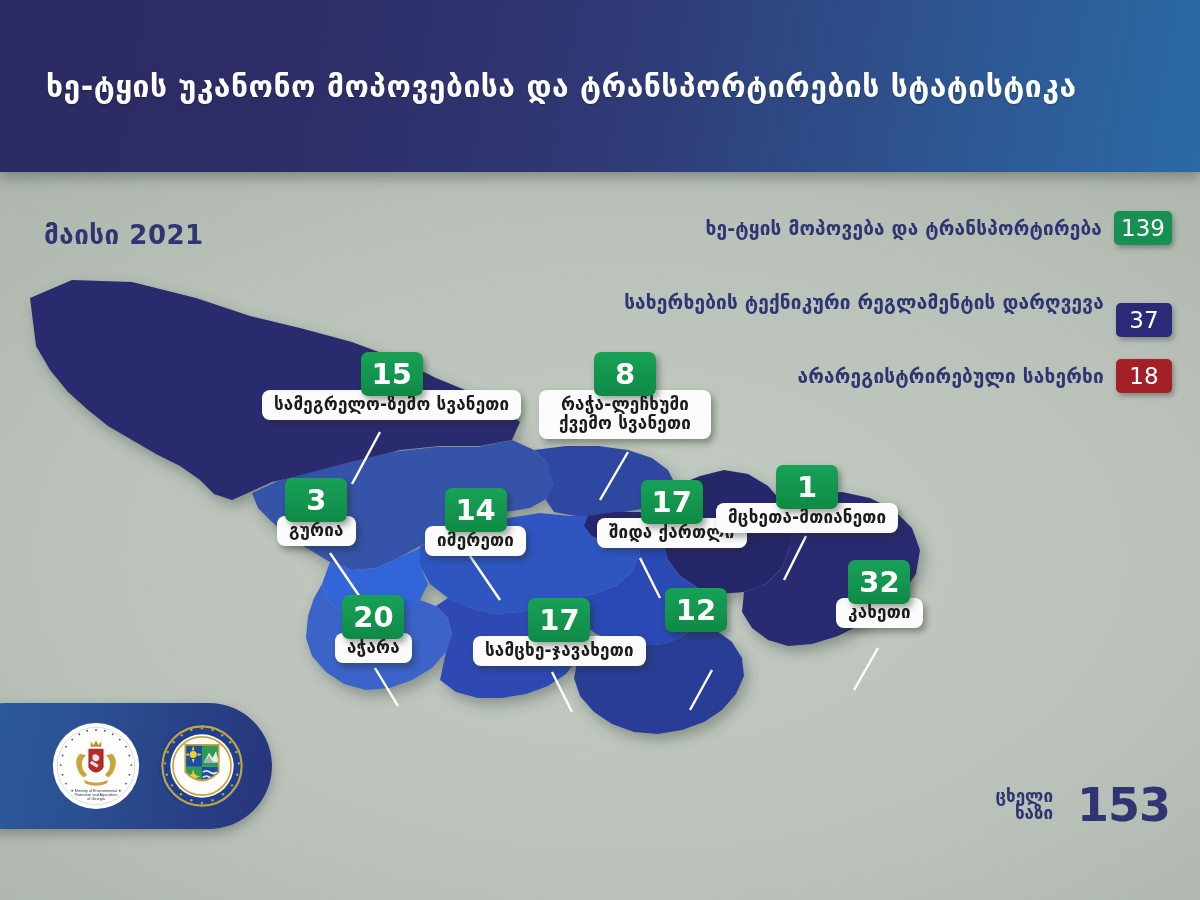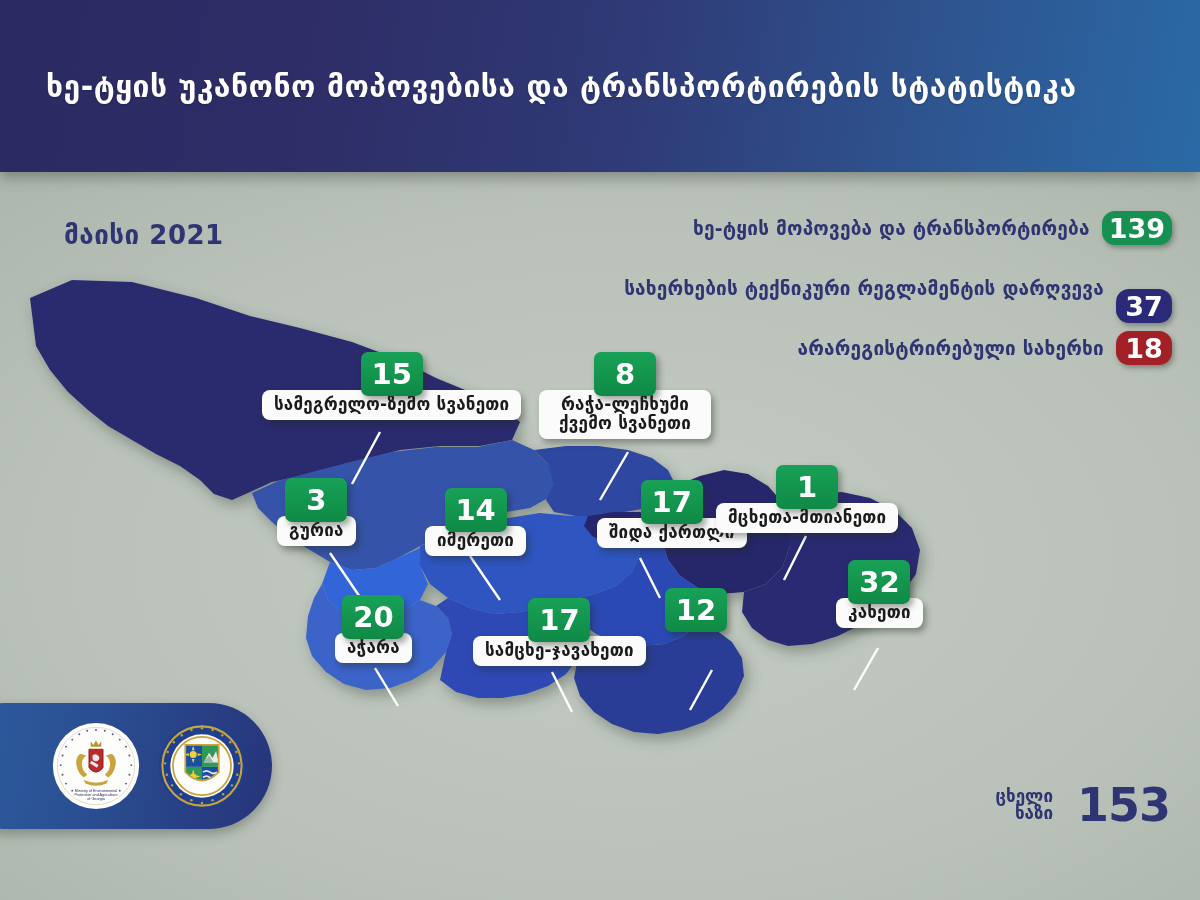--- a/index.html
+++ b/index.html
@@ -29,36 +29,36 @@
     font-weight:bold;
     letter-spacing:.5px;
     margin-left:46px;
     white-space:nowrap;
     text-shadow:0 1px 2px rgba(0,0,0,.25);
   }
 
   
   #date-label{
     position:absolute;left:44px;top:220px;
-    color:#2f3572;font-size:26px;font-weight:bold;letter-spacing:.5px;margin-left:20px;
+    color:#2f3572;font-size:26px;font-weight:bold;letter-spacing:.5px;
   }
 
   
   #legend{
     position:absolute;right:28px;top:211px;
-    display:flex;flex-direction:column;gap:8px;align-items:flex-end;
+    display:flex;flex-direction:column;gap:22px;align-items:flex-end;
   }
   .legend-row{display:flex;align-items:center;gap:12px;justify-content:flex-end;}
   .legend-label{
     color:#2f3572;font-size:19px;font-weight:bold;white-space:nowrap;letter-spacing:.2px;
   }
   .legend-badge{
-    min-width:56px;height:34px;border-radius:13px;
+    min-width:56px;height:34px;border-radius:5px;
     display:flex;align-items:center;justify-content:center;
-    color:#fff;font-size:27px;font-weight:bold;
+    color:#fff;font-size:23px;font-weight:normal;
     box-shadow:2px 3px 5px rgba(40,50,40,.38);
     padding:0 7px;box-sizing:border-box;
   }
 
   
   #map-wrap{position:absolute;left:0;top:250px;width:1060px;height:520px;}
   #map-svg{display:block;width:1060px;height:520px;overflow:visible;}
 
   
   .callout{position:absolute;display:flex;flex-direction:column;align-items:center;}

